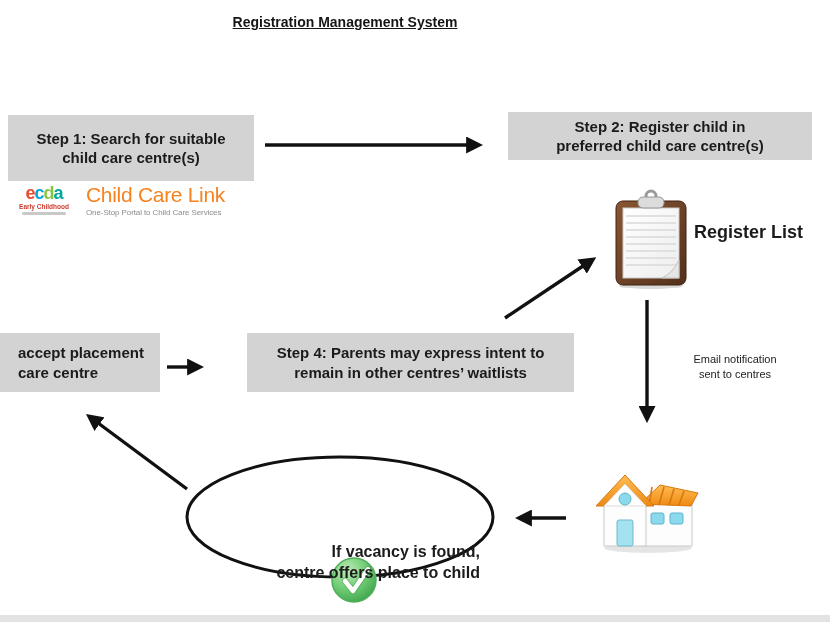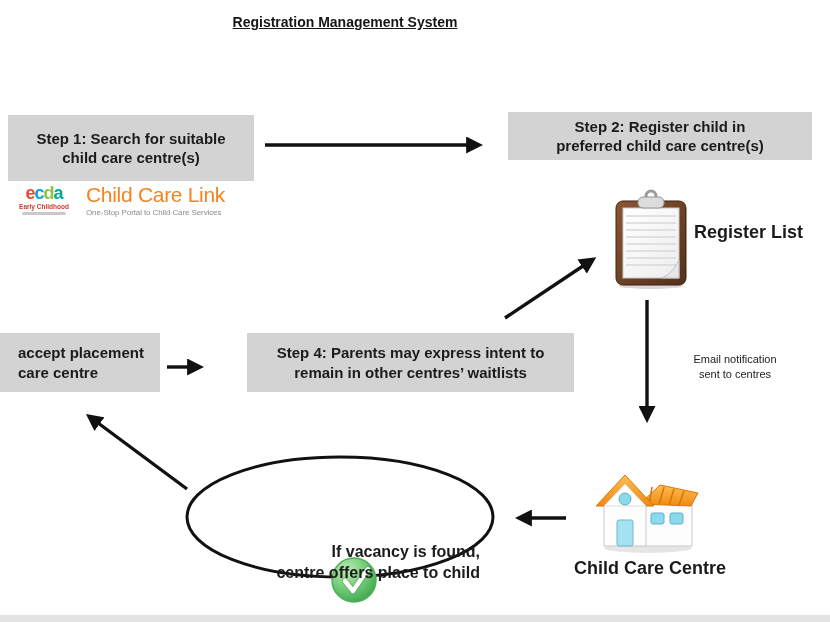--- a/index.html
+++ b/index.html
@@ -134,19 +134,18 @@
     <path d="M56 19 L53 37 M68 19 L63 37 M78 21 L73 37 M88 23 L83 37" stroke="#d9760e" stroke-width="1.6"></path>
     <rect x="55" y="45" width="13" height="11" rx="2" fill="#8bd9ec" stroke="#5db3c9"></rect>
     <rect x="74" y="45" width="13" height="11" rx="2" fill="#8bd9ec" stroke="#5db3c9"></rect>
 
     <rect x="8" y="34" width="42" height="44" fill="#fdfdfd" stroke="#c9c9c9"></rect>
     <path d="M0 38 L29 7 L58 38 L50 38 L29 16 L8 38 Z" fill="url(#gRoof)" stroke="#d9760e" stroke-linejoin="round"></path>
     <path d="M8 38 L29 16 L50 38 Z" fill="#ffffff" stroke="#ddd"></path>
     <circle cx="29" cy="31" r="6" fill="#8bd9ec" stroke="#5db3c9"></circle>
     <rect x="21" y="52" width="16" height="26" rx="2" fill="#a5e2f0" stroke="#6fb9cd"></rect>
   </svg>
-  <div class="abs ccc-label">Child Care Centre</div>
 
   <div class="abs vacancy-text">If vacancy is found,
 centre offers place to child</div>
 
   <div class="abs bottom-band"></div>
 </div>
 
 </body></html>

